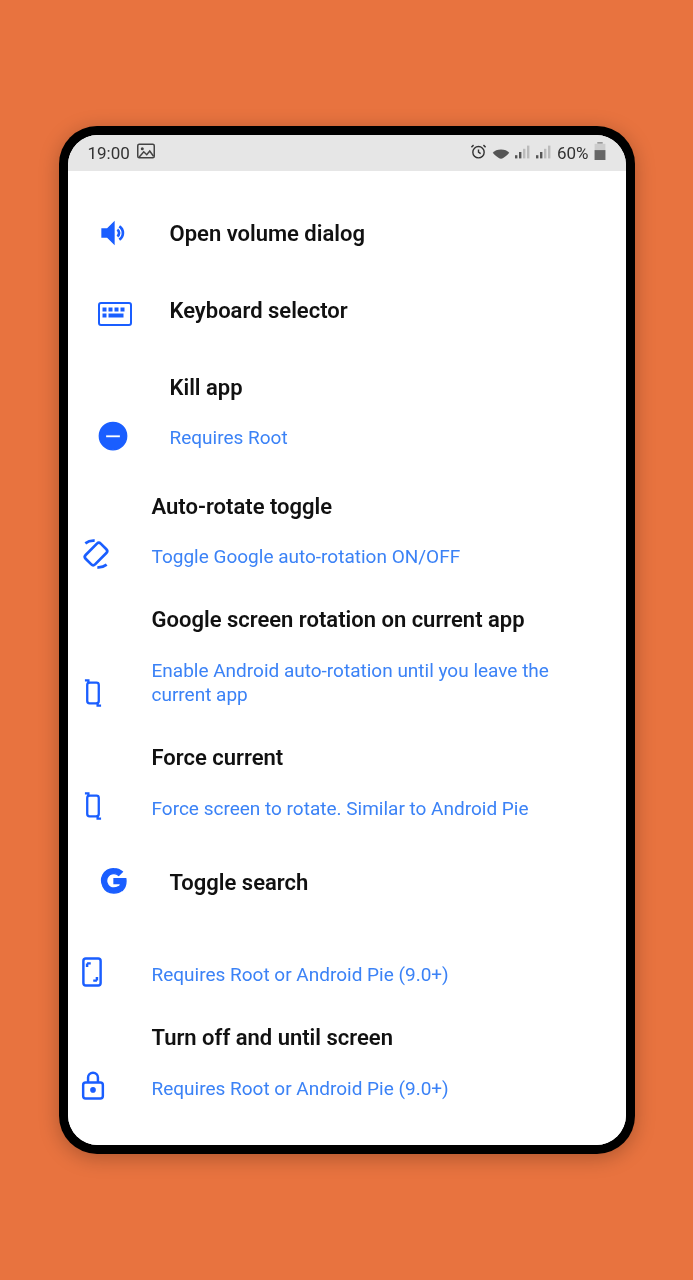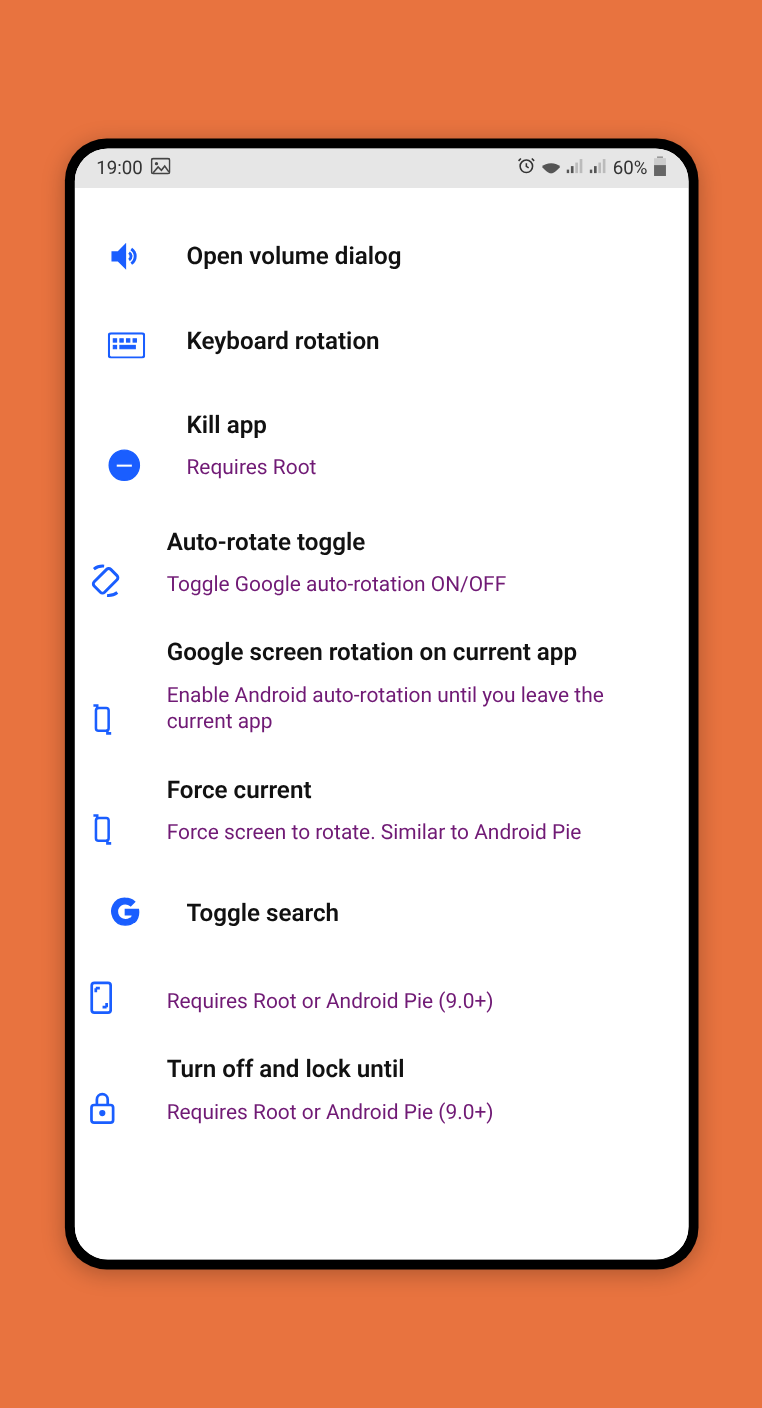--- a/index.html
+++ b/index.html
@@ -64,22 +64,22 @@
   .icon-slot svg { fill: #1a5eff; stroke: #1a5eff; }
   .text-slot { flex: 1; }
   .title {
     font-size: 22px;
     font-weight: 600;
     color: #111;
     line-height: 1.3;
   }
   .subtitle {
     font-size: 19px;
-    color: #701a75;
-    margin-top: 11px;
+    color: #3b82f6;
+    margin-top: 24px;
     line-height: 1.3;
   }
 </style>
 </head>
 <body>
 
 <div class="device">
   <div class="screen">
 
     <div class="status-bar">
@@ -154,21 +154,21 @@
               <rect x="1" y="1" width="32" height="22" rx="2" fill="none" stroke="#1a5eff" stroke-width="2"></rect>
               <rect x="5" y="6" width="3" height="3" fill="#1a5eff"></rect>
               <rect x="11" y="6" width="3" height="3" fill="#1a5eff"></rect>
               <rect x="17" y="6" width="3" height="3" fill="#1a5eff"></rect>
               <rect x="23" y="6" width="3" height="3" fill="#1a5eff"></rect>
               <rect x="5" y="12" width="3" height="3" fill="#1a5eff"></rect>
               <rect x="11" y="12" width="14" height="3" fill="#1a5eff"></rect>
             </svg>
         </div>
         <div class="text-slot">
-          <div class="title">Keyboard rotation</div>
+          <div class="title">Keyboard selector</div>
         </div>
       </div>
 
       <div class="item">
         <div class="icon-slot">
           <svg width="30" height="30" viewBox="0 0 24 24">
               <circle cx="12" cy="12" r="11" fill="#1a5eff"></circle>
               <rect x="6" y="11" width="12" height="2.5" fill="#fff"></rect>
             </svg>
         </div>
@@ -246,20 +246,20 @@
 
       <div class="item tight">
         <div class="icon-slot">
           <svg width="26" height="32" viewBox="0 0 20 26">
               <rect x="2" y="11" width="16" height="13" rx="2" fill="none" stroke="#1a5eff" stroke-width="2"></rect>
               <path d="M6 11 V7 a4 4 0 0 1 8 0 V11" fill="none" stroke="#1a5eff" stroke-width="2"></path>
               <circle cx="10" cy="17" r="1.8" fill="#1a5eff"></circle>
             </svg>
         </div>
         <div class="text-slot">
-          <div class="title">Turn off and lock until</div>
+          <div class="title">Turn off and until screen</div>
           <div class="subtitle">Requires Root or Android Pie (9.0+)</div>
         </div>
       </div>
 
     </div>
   </div>
 </div>
 
 </body></html>

